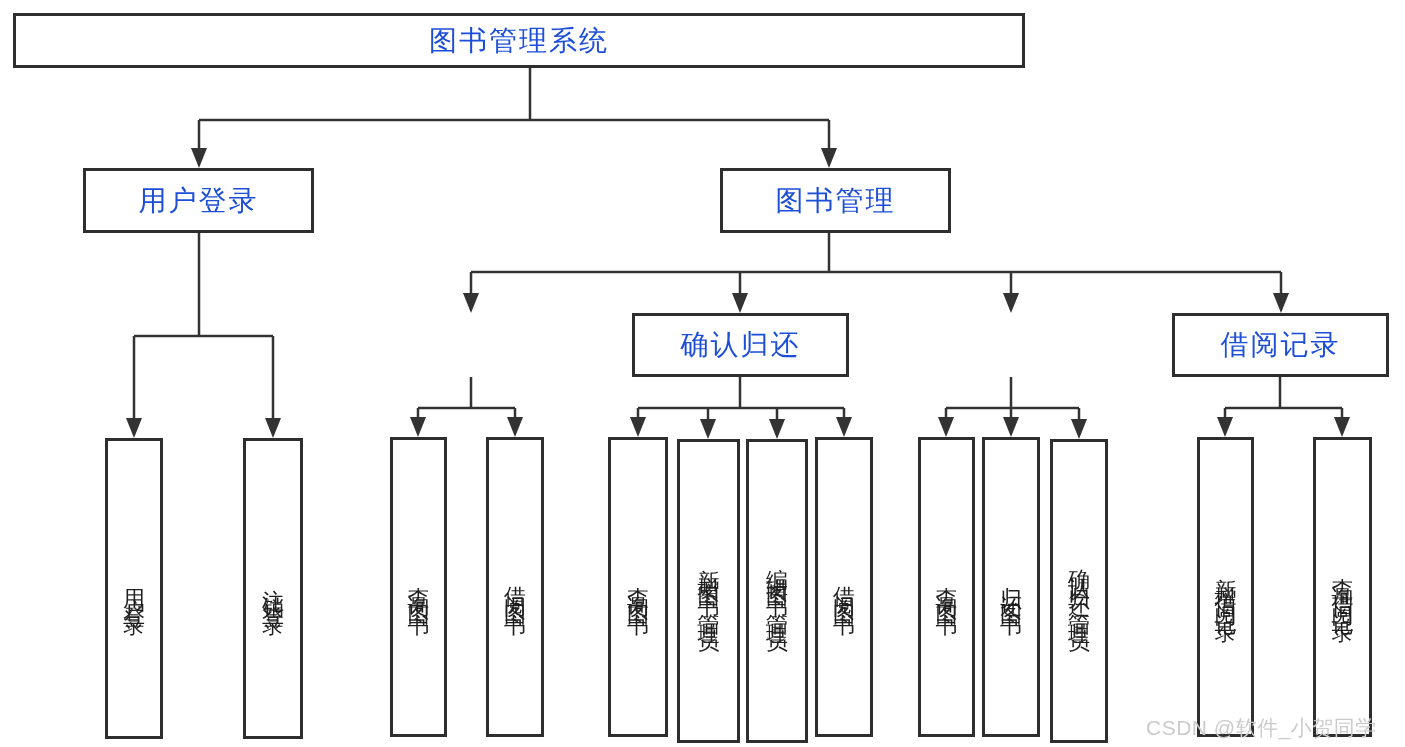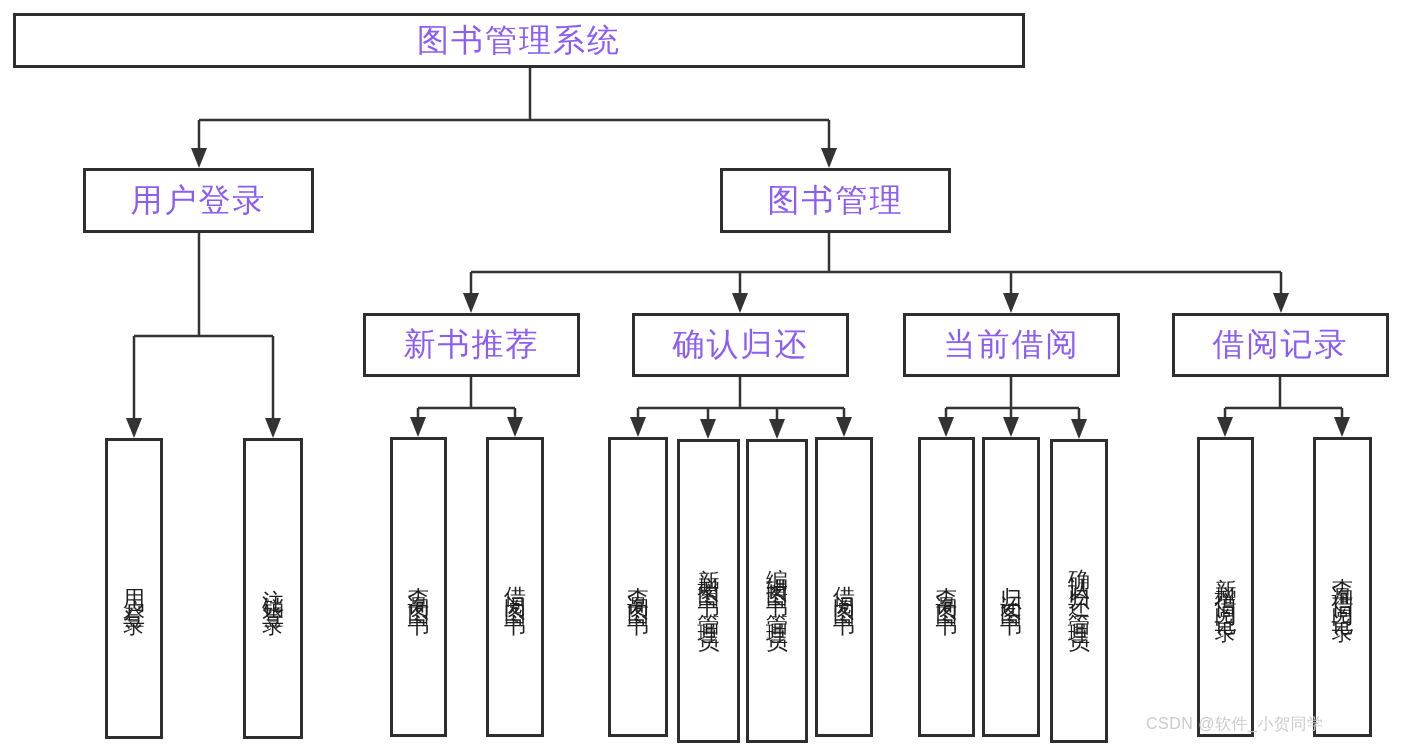--- a/index.html
+++ b/index.html
@@ -18,23 +18,23 @@
     z-index: 0;
   }
   .hbox {
     position: absolute;
     box-sizing: border-box;
     background: #ffffff;
     border: 3px solid #2e2e2e;
     display: flex;
     align-items: center;
     justify-content: center;
-    font-size: 32px;
+    font-size: 28px;
     letter-spacing: 2px;
-    color: #8b5cf6;
+    color: #1d4ed8;
     z-index: 1;
     white-space: nowrap;
   }
   .vbox {
     position: absolute;
     box-sizing: border-box;
     background: #ffffff;
     border: 3px solid #2e2e2e;
     display: flex;
     align-items: center;
@@ -44,21 +44,21 @@
     font-size: 22px;
     letter-spacing: 9px;
     color: #1f1f1f;
     z-index: 1;
     line-height: 1;
   }
   .watermark {
     position: absolute;
     left: 1146px;
     top: 714px;
-    font-size: 16px;
+    font-size: 21px;
     color: #cbcbcb;
     letter-spacing: 0.5px;
     white-space: nowrap;
     z-index: 5;
   }
 </style>
 </head>
 <body>
 
 <div id="canvas">
@@ -108,23 +108,21 @@
       <polygon points="1217,417 1233,417 1225,437"></polygon>
       <polygon points="1334,417 1350,417 1342,437"></polygon>
     </g>
   </svg>
 
   <div class="hbox" style="left:13px; top:13px; width:1012px; height:55px;">图书管理系统</div>
 
   <div class="hbox" style="left:83px; top:168px; width:231px; height:65px;">用户登录</div>
   <div class="hbox" style="left:713px; top:168px; width:231px; height:65px;margin-left:7px;">图书管理</div>
 
-  <div class="hbox" style="left:363px; top:313px; width:217px; height:64px;">新书推荐</div>
   <div class="hbox" style="left:632px; top:313px; width:217px; height:64px;">确认归还</div>
-  <div class="hbox" style="left:903px; top:313px; width:217px; height:64px;">当前借阅</div>
   <div class="hbox" style="left:1172px; top:313px; width:217px; height:64px;">借阅记录</div>
 
   <div class="vbox" style="left:105px; top:438px; width:58px; height:301px;">用户登录</div>
   <div class="vbox" style="left:243px; top:438px; width:60px; height:301px;">注销登录</div>
 
   <div class="vbox" style="left:390px; top:437px; width:57px; height:300px;">查询图书</div>
   <div class="vbox" style="left:486px; top:437px; width:58px; height:300px;">借阅图书</div>
 
   <div class="vbox" style="left:608px; top:437px; width:60px; height:300px;">查询图书</div>
   <div class="vbox" style="left:677px; top:439px; width:63px; height:304px;">新增图书（管理员）</div>

